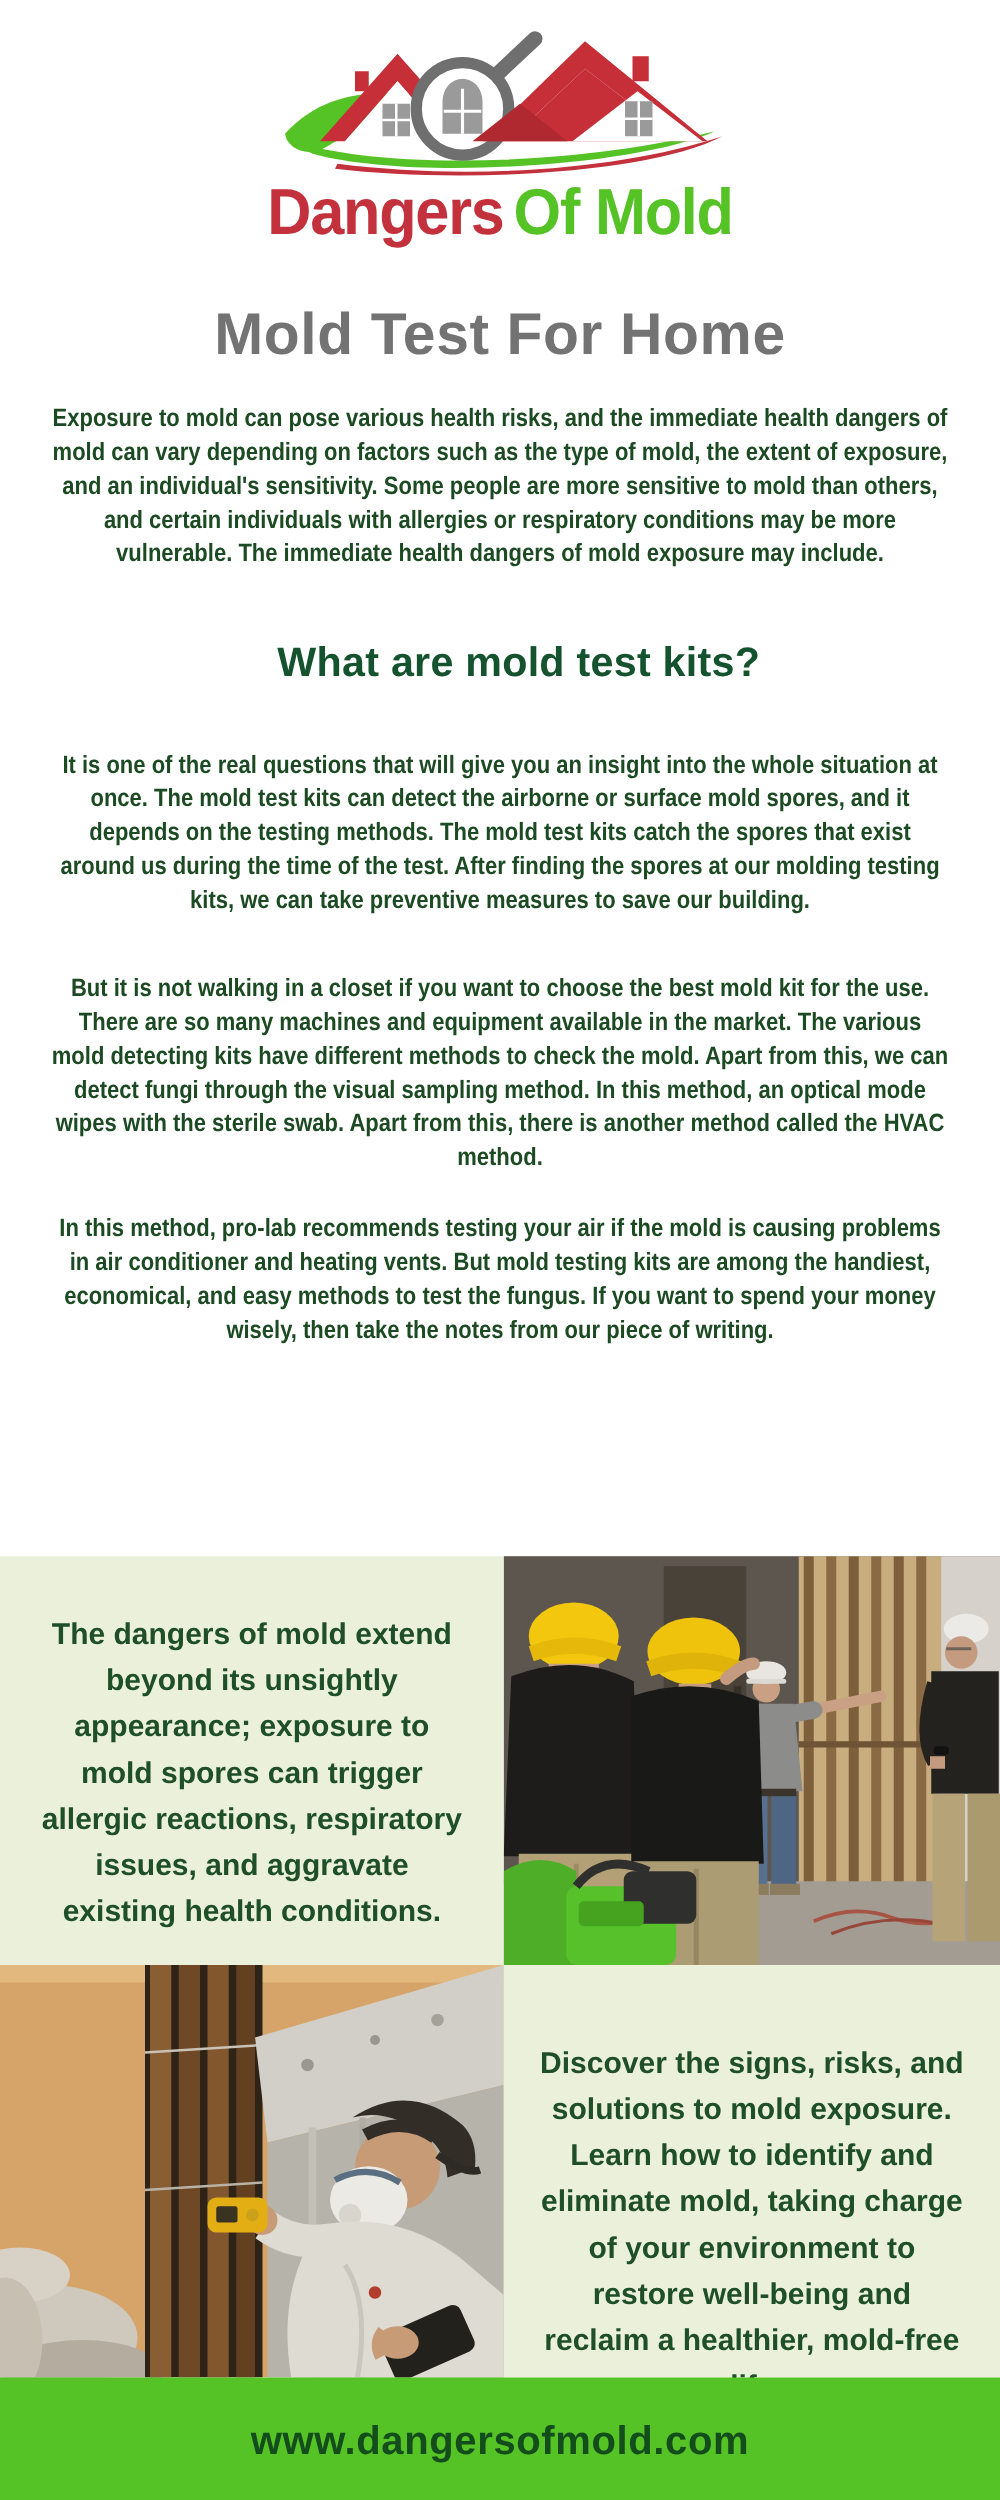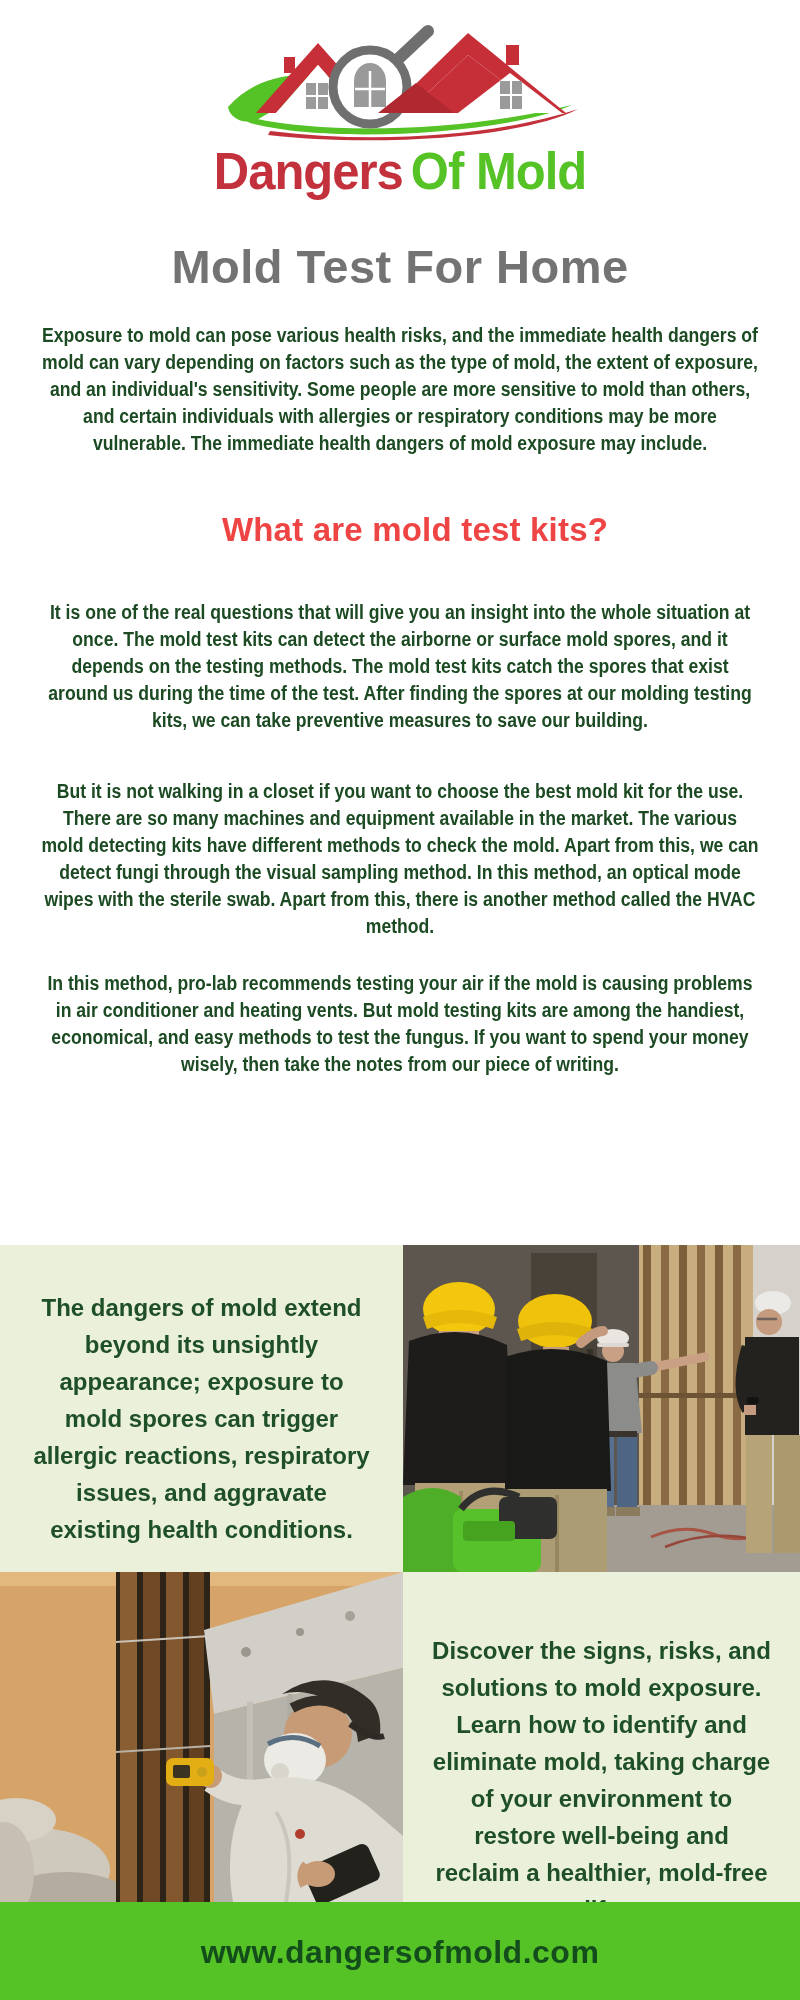--- a/index.html
+++ b/index.html
@@ -16,21 +16,21 @@
   }
   .wordmark .red{color:#c3313c;}
   .wordmark .green{color:#55c226;margin-left:8px;}
   
   .h1{
     margin:44px 0 0 0;text-align:center;font-size:47px;font-weight:800;
     color:#737373;letter-spacing:.5px;
   }
   .h2{
     margin:54px 0 0 0;text-align:center;font-size:33px;font-weight:800;
-    color:#ef4444;letter-spacing:.2px;padding-left:30px;
+    color:#14532d;letter-spacing:.2px;padding-left:30px;
   }
   .para{
     width:818px;margin:28px 0 0 -9px;
     transform:scaleX(0.88);transform-origin:50% 0;
     text-align:center;font-size:20px;line-height:27px;font-weight:700;color:#1c4a22;
   }
   .para.gap-lg{margin-top:50px;}
   .para.gap-md{margin-top:44px;}
   .para.gap-sm{margin-top:30px;}
   

